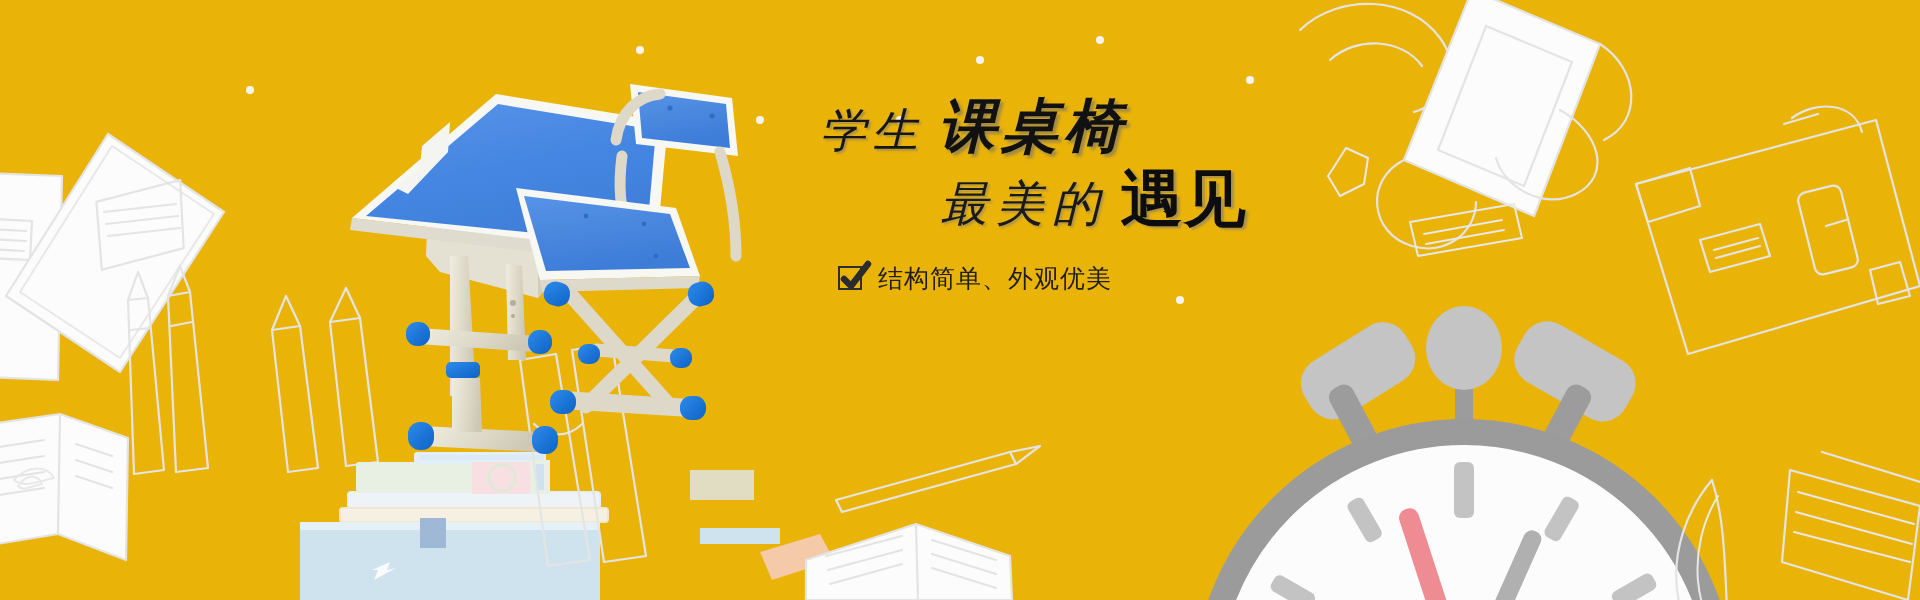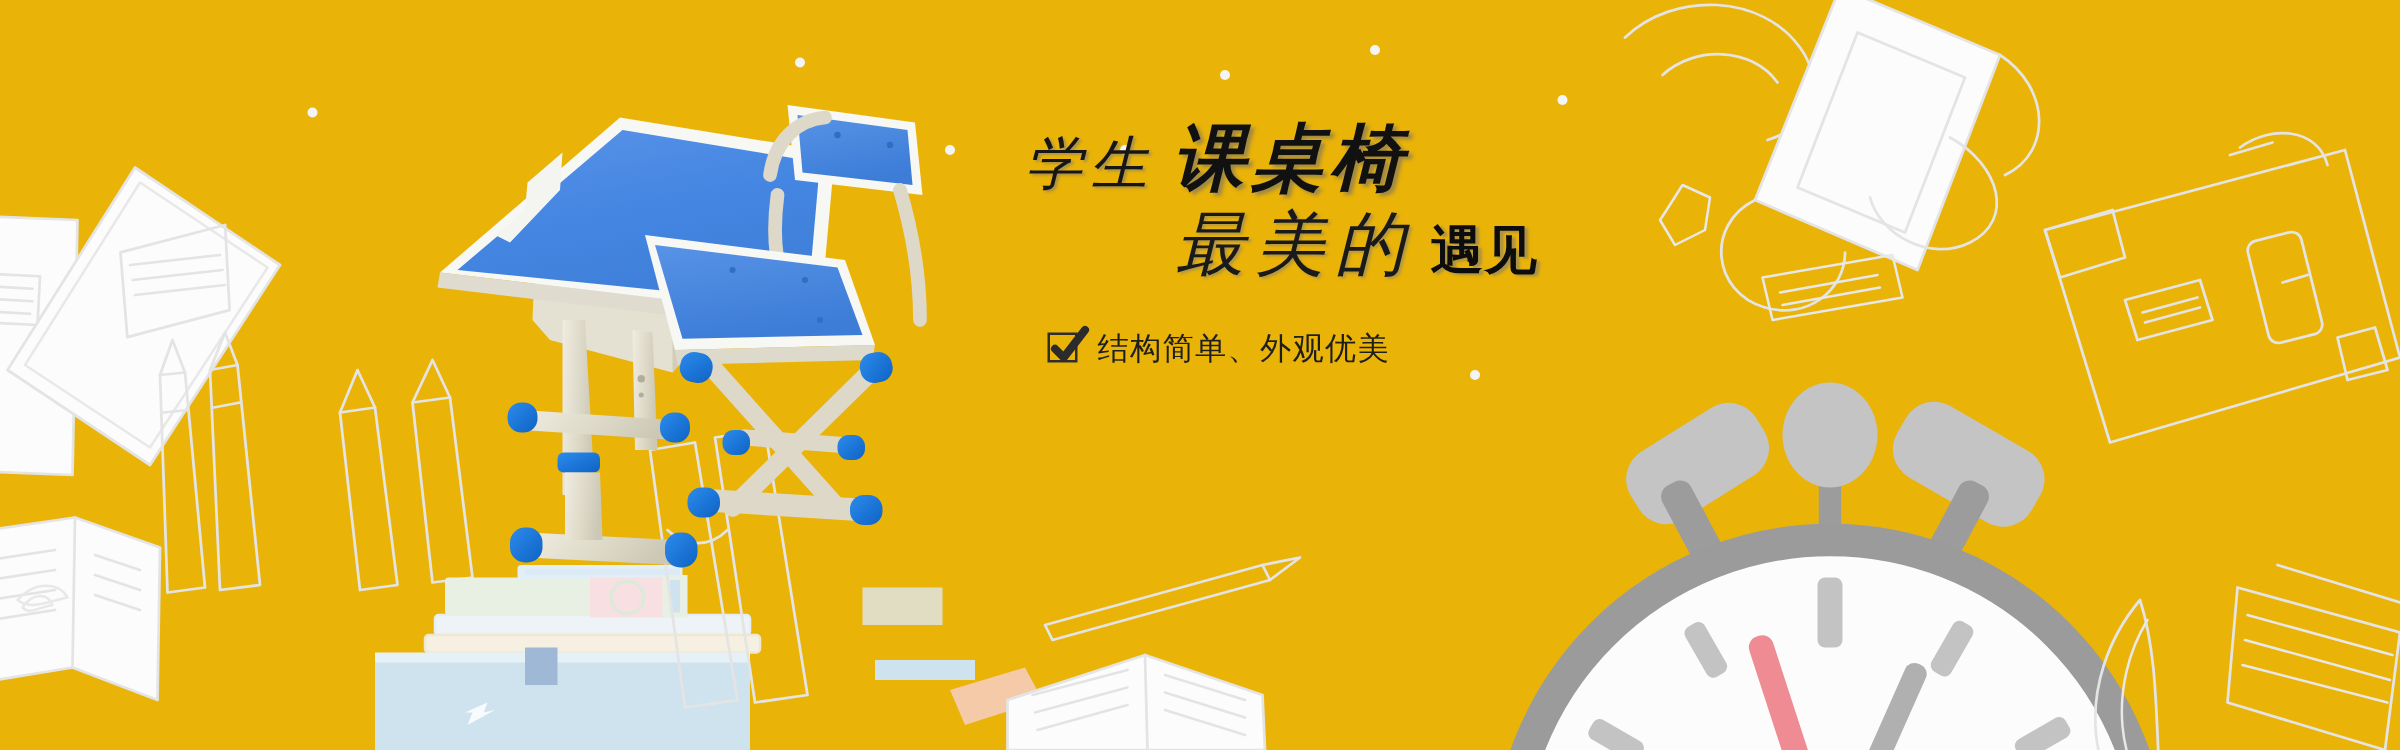--- a/index.html
+++ b/index.html
@@ -39,27 +39,27 @@
     font-weight:700; font-style:italic;
     text-shadow:3px 3px 3px rgba(110,110,110,.6);
     margin-left:10px;
   }
   .headline-2 {
     position:absolute; left:140px; top:88px;
     white-space:nowrap; line-height:1;
   }
   .h2-small {
     font-family:"Liberation Serif", serif;
-    font-size:56px; color:#1a1a1a; letter-spacing:8px;
+    font-size:48px; color:#1a1a1a; letter-spacing:8px;
     font-weight:400; font-style:italic;
     text-shadow:2px 2px 2px rgba(125,125,125,.5);
   }
   .h2-big {
     font-family:"Liberation Sans", sans-serif;
-    font-size:42px; color:#0d0d0d; letter-spacing:1px;
+    font-size:62px; color:#0d0d0d; letter-spacing:1px;
     font-weight:700;
     text-shadow:3px 2px 2px rgba(120,120,120,.55);
     margin-left:8px;
   }
 
   .features { position:absolute; left:38px; top:176px; }
   .feature-row {
     display:flex; align-items:center; height:44px; margin-bottom:4px;text-align:center;
   }
   .check-box {

